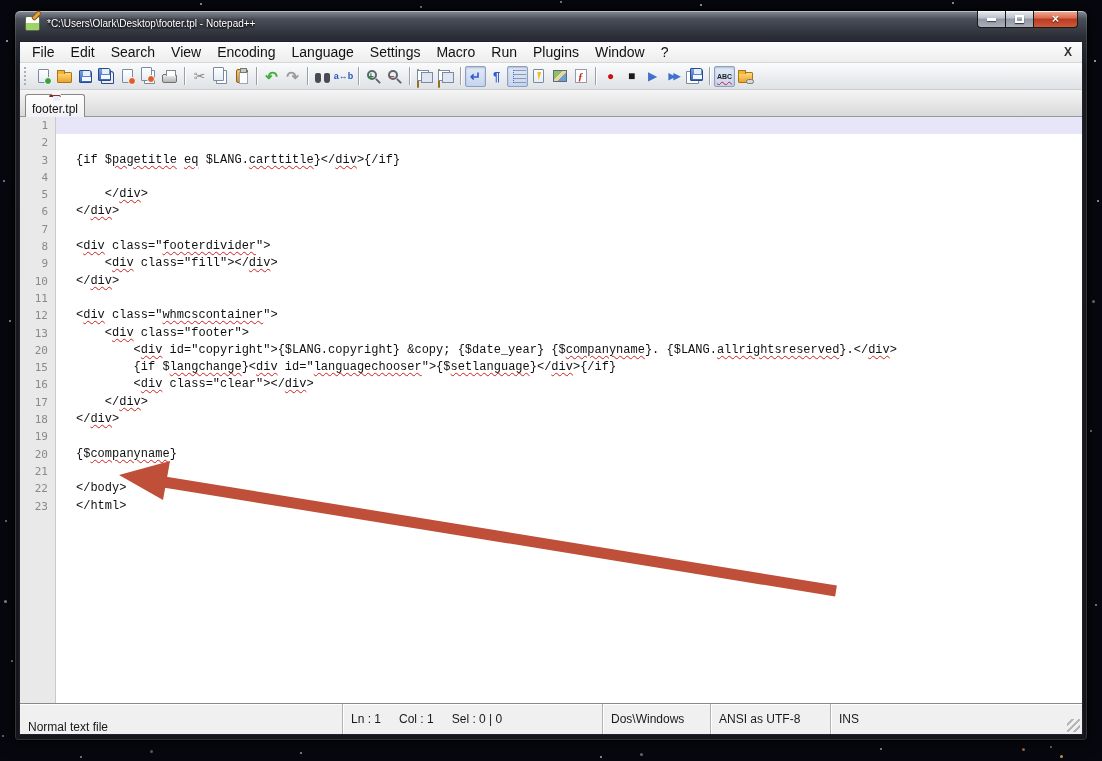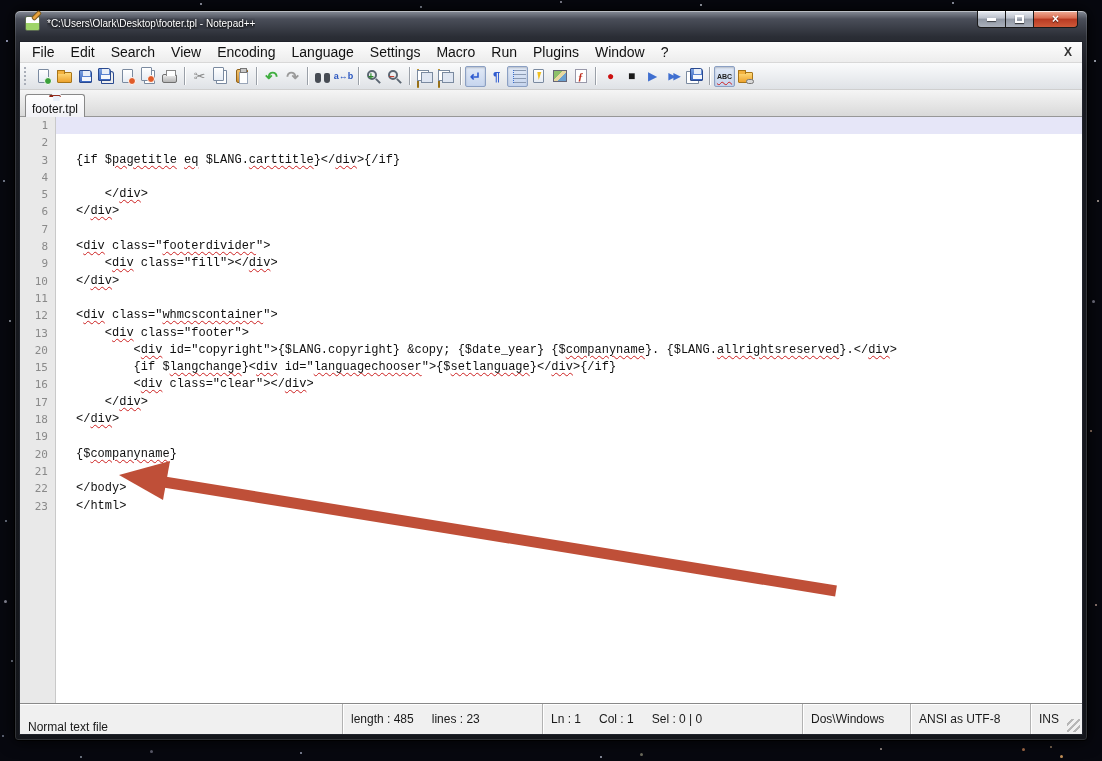--- a/index.html
+++ b/index.html
@@ -371,24 +371,20 @@
           <div class="cl"> </div>
           <div class="cl"><span class="pl">&lt;/body&gt;</span></div>
           <div class="cl"><span class="pl">&lt;/html&gt;</span></div>
         </div>
     </div>
 
     <div class="statusbar">
       <div class="st st1">
           <span>Normal text file</span>
         </div>
-      <div class="st st2">
-        <span>length : 485</span>
-        <span>lines : 23</span>
-      </div>
       <div class="st st3">
         <span>Ln : 1</span>
         <span>Col : 1</span>
         <span>Sel : 0 | 0</span>
       </div>
       <div class="st st4">
           <span>Dos\Windows</span>
         </div>
       <div class="st st5">
           <span>ANSI as UTF-8</span>

